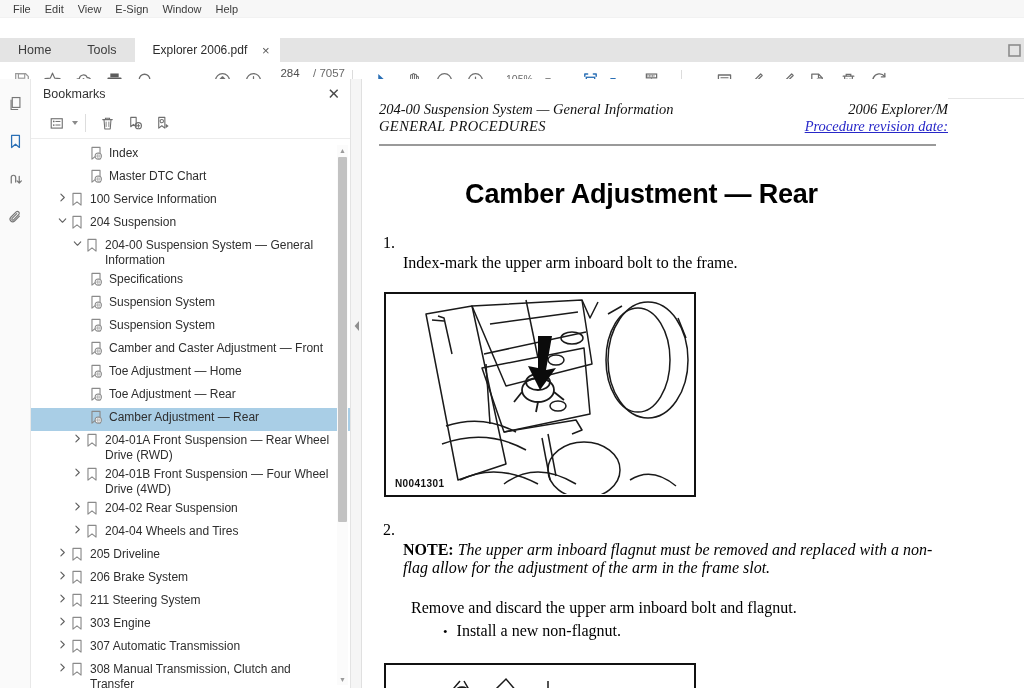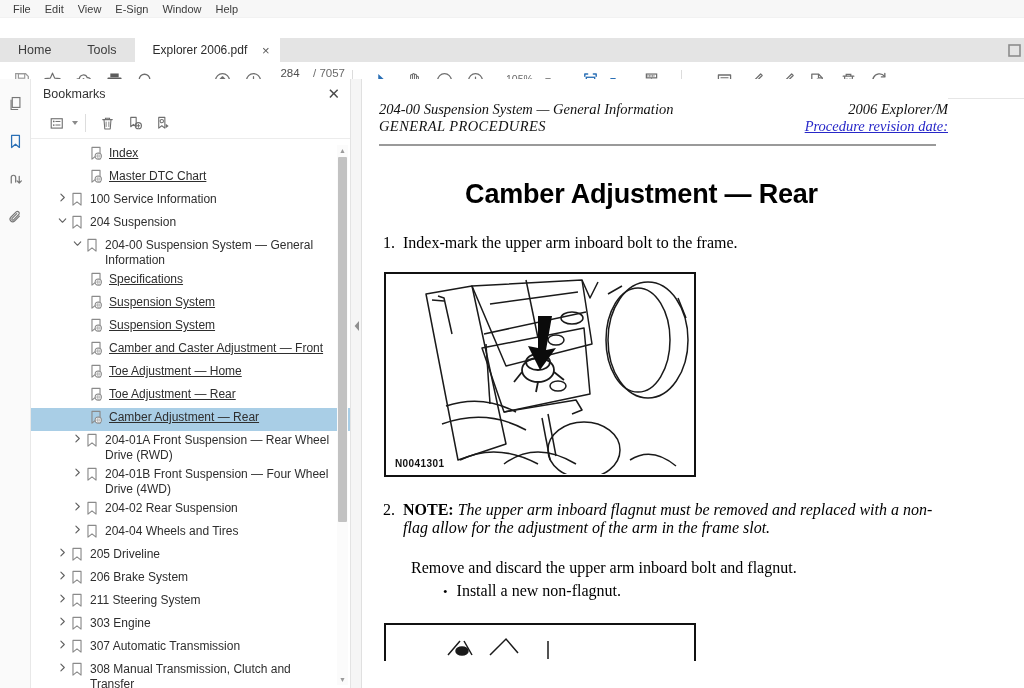--- a/index.html
+++ b/index.html
@@ -201,21 +201,21 @@
     width: 15px; flex: none;
     display: flex; align-items: flex-start; justify-content: center;
     padding-top: 1px;
   }
   .bm-icon { width: 20px; flex: none; padding-top: 0px; }
   .bm-label { flex: 1; }
 
   
   .d0 { padding-left: 24px; }
   .d1 { padding-left: 39px; }
-  .d2 { padding-left: 58px; text-decoration: underline; }
+  .d2 { padding-left: 58px; }
 
   
   #bm-scroll {
     position: absolute;
     right: 2px; top: 66px;
     width: 11px; height: 540px;
   }
   #bm-scroll .sb-track { position: absolute; inset: 0; background: #fbfbfb; }
   #bm-scroll .sb-up, #bm-scroll .sb-down {
     position: absolute; left: 0; width: 11px; height: 11px;
@@ -285,21 +285,21 @@
     letter-spacing: -0.2px;
   }
 
   .step {
     font-family: "Liberation Serif", serif;
     font-size: 16px; color: #000;
     display: flex;
     margin-top: 24px;
   }
   .step-num { width: 24px; flex: none; text-align: right; padding-right: 8px; }
-  .step-body { flex: 1; }
+  .step-body { flex: 1; margin-top: 20px; }
   .step-body i { font-style: italic; }
   .step-body b { font-weight: bold; }
 
   .para-plain {
     font-family: "Liberation Serif", serif;
     font-size: 16px; color: #000;
     margin: 22px 0 0 32px;
   }
   .bullet-line {
     font-family: "Liberation Serif", serif;

